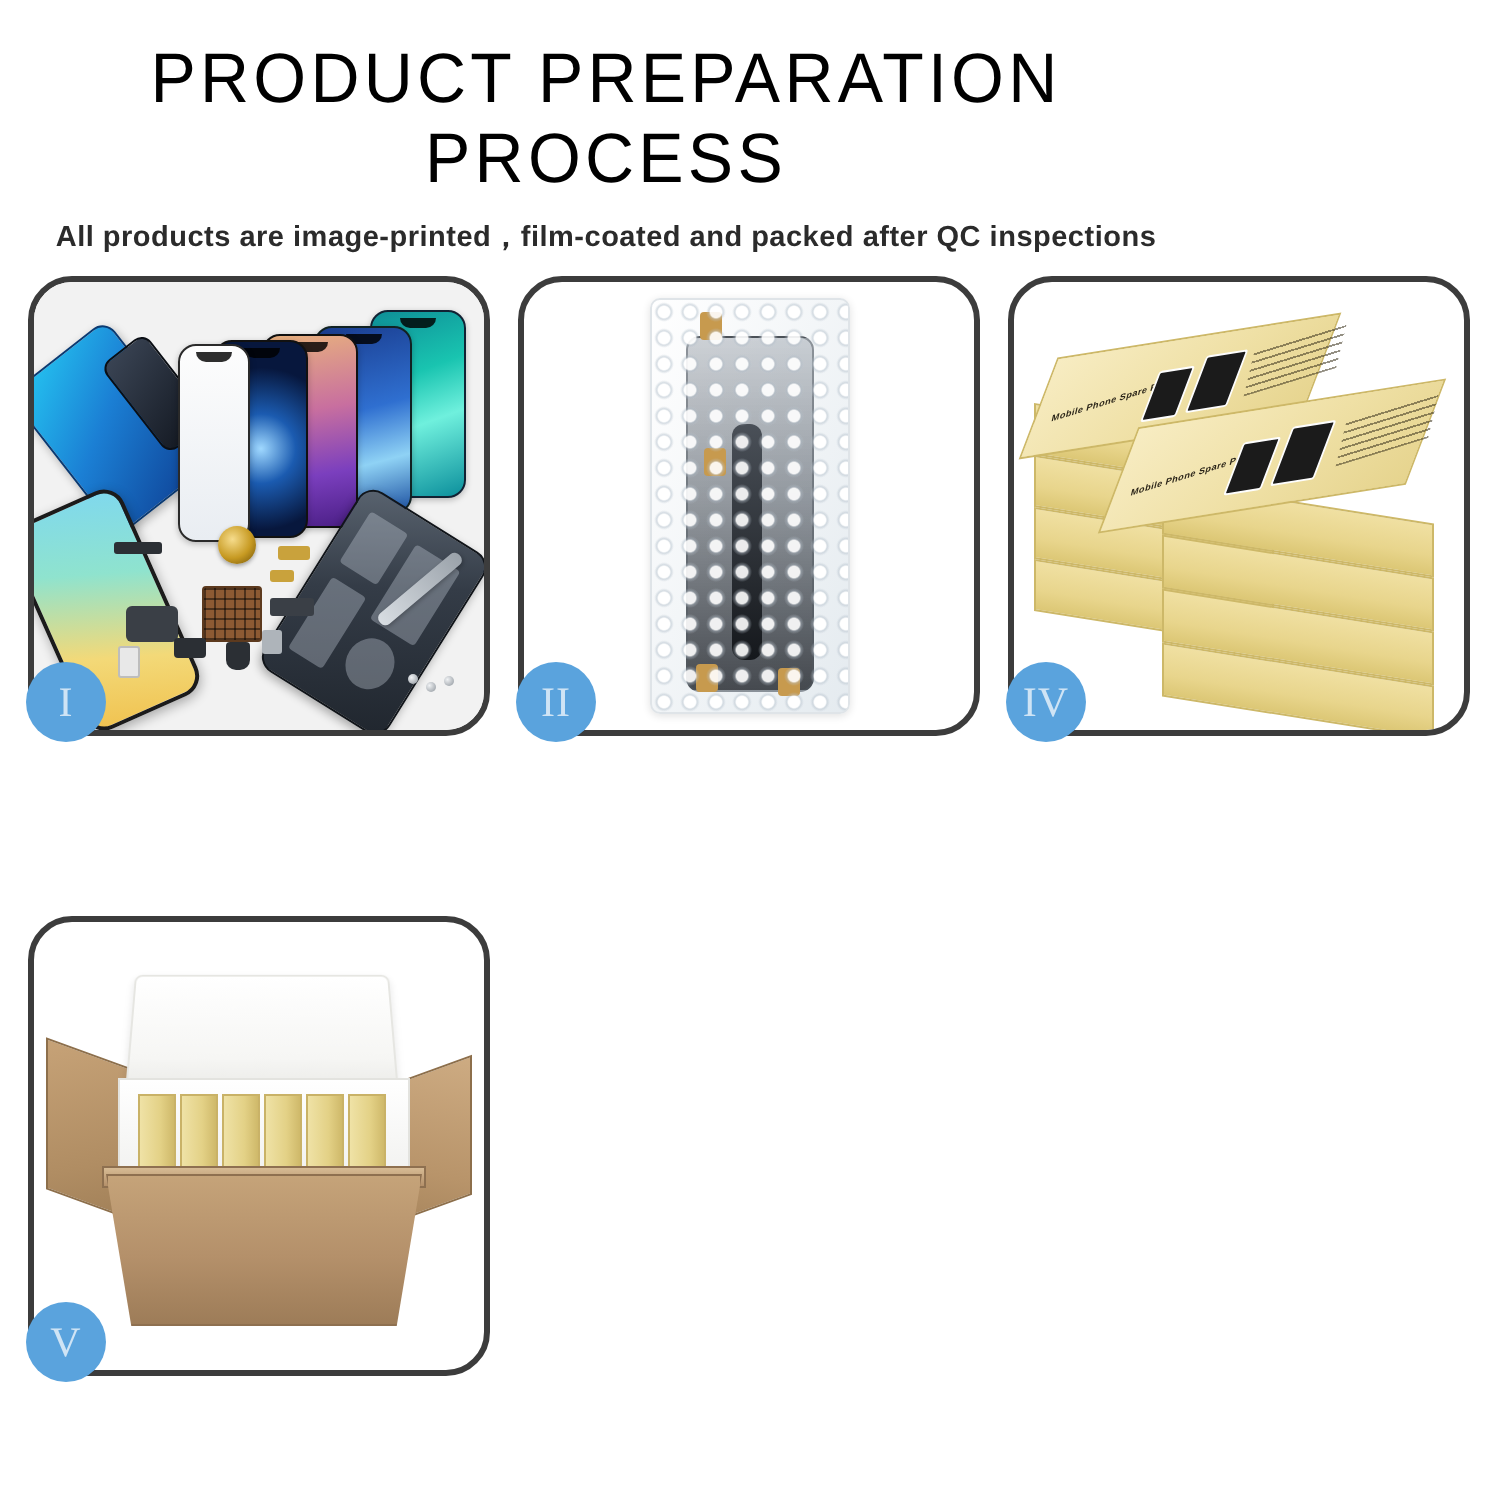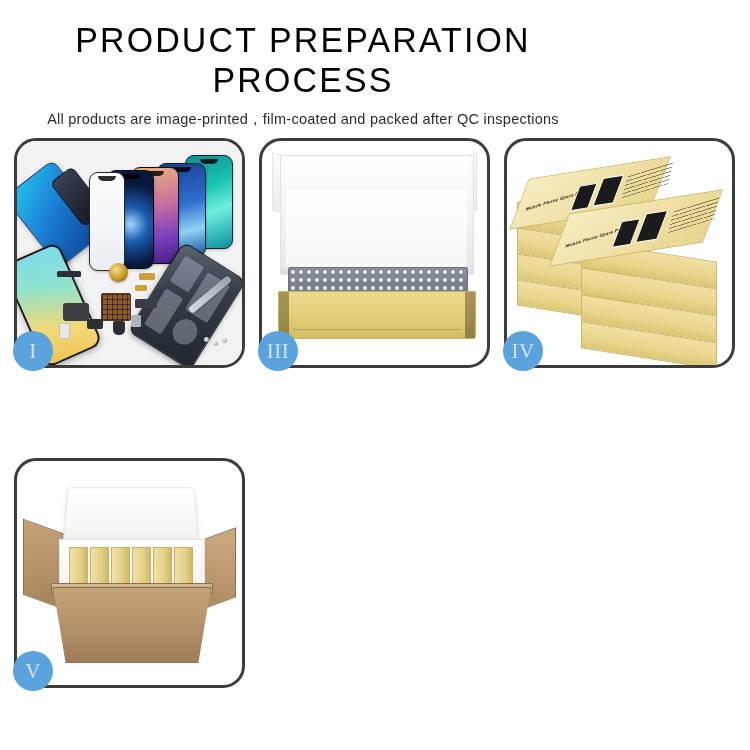--- a/index.html
+++ b/index.html
@@ -24,21 +24,21 @@
     font-weight: 400;
     letter-spacing: 2.2px;
     color: #000000;
     line-height: 40px;
     margin: 0;
     transform: scaleX(0.97);
   }
   .subtitle {
     font-family: "Liberation Sans", sans-serif;
     font-size: 14.5px;
-    font-weight: 400;
+    font-weight: 700;
     letter-spacing: 0.25px;
     color: #2b2b2b;
     margin: 10px 0 0 0;
     line-height: 18px;
   }
 
   
   .grid {
     position: absolute;
     top: 138px;
@@ -430,34 +430,35 @@
           <div class="screws">
             <span style="left:0;top:0;"></span>
               <span style="left:9px;top:4px;"></span>
               <span style="left:18px;top:1px;"></span>
           </div>
         </div>
       </div>
       <div class="badge">I</div>
     </div>
 
-
     <div class="panel">
       <div class="panel-inner">
-        <div class="box3-lidfold-l"></div>
-        <div class="box3-lidfold-r"></div>
-        <div class="box3-lid"></div>
-        <div class="box3-foam"></div>
-        <div class="box3-bubble"></div>
-        <div class="box3-base">
-          <div class="box3-baseline"></div>
+        <div class="bubblebag">
+          <div class="bb-item"></div>
+          <div class="bb-cable"></div>
+          <div class="bb-tab" style="top:6px; left:24px;"></div>
+          <div class="bb-tab" style="top:74px; left:26px;"></div>
+          <div class="bb-tab" style="bottom:10px; left:22px;"></div>
+          <div class="bb-tab" style="bottom:8px; right:24px;"></div>
+          <div class="bb-gloss"></div>
         </div>
       </div>
-      <div class="badge">III</div>
+      <div class="badge">II</div>
     </div>
+
 
     <div class="panel">
       <div class="panel-inner">
         <div class="stack">
 
           <div class="sbox" style="left:0; top:52px; width:118px; height:24px; transform:skewY(9deg);"></div>
           <div class="sbox" style="left:0; top:78px; width:118px; height:24px; transform:skewY(9deg);"></div>
           <div class="sbox" style="left:0; top:104px; width:118px; height:24px; transform:skewY(9deg);"></div>
           <div class="sbox" style="left:0; top:130px; width:118px; height:24px; transform:skewY(9deg);"></div>
 

